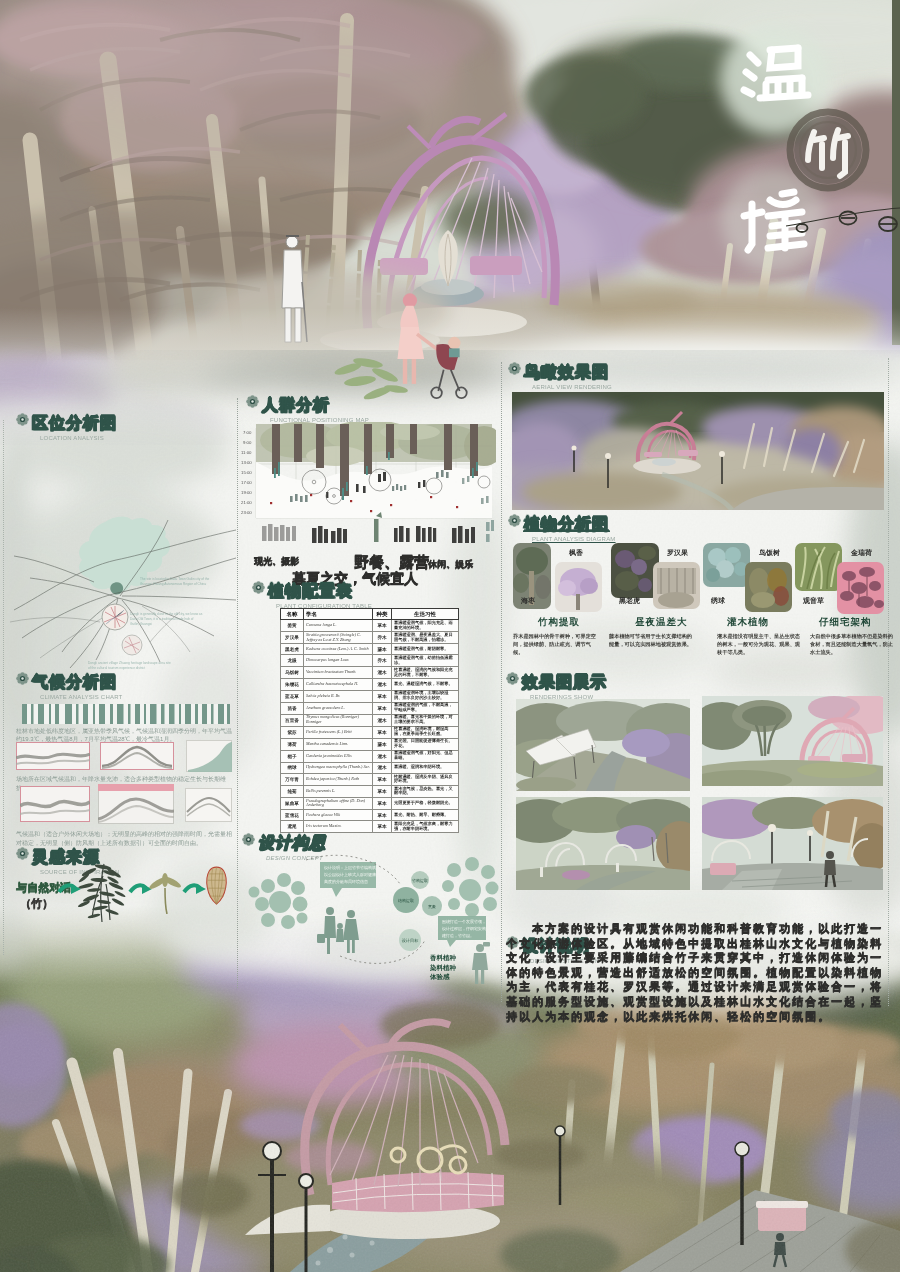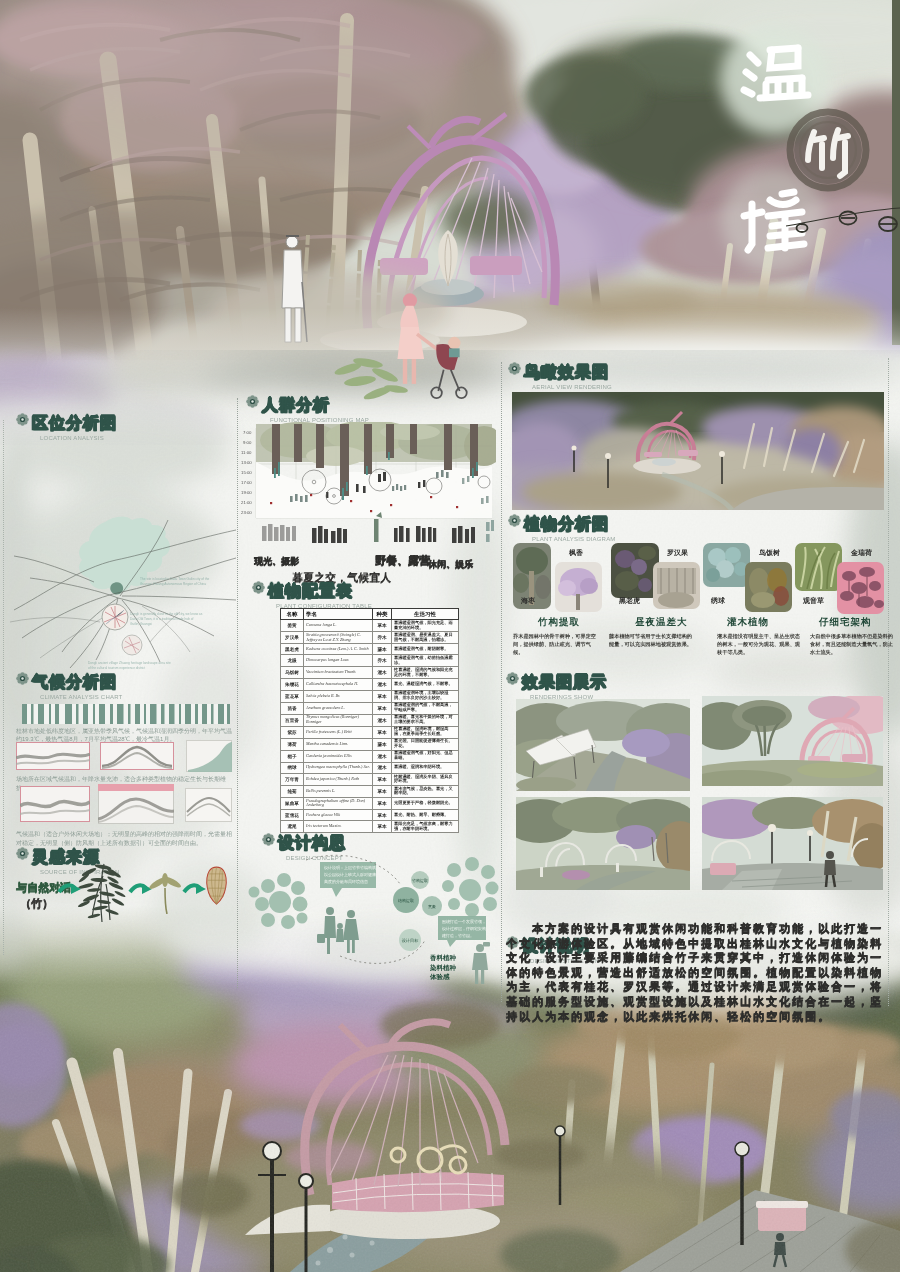--- a/index.html
+++ b/index.html
@@ -947,22 +947,22 @@
         <rect x="231" y="105" width="4" height="16"></rect>
 </g>
 <g fill="#8fa5a0">
         <rect x="246" y="100" width="3.6" height="9"></rect>
         <rect x="251" y="98" width="3" height="11"></rect>
         <rect x="246" y="112" width="3.6" height="8"></rect>
       </g>
 </svg>
 
 <div class="abs cn" style="left:254px;top:555px;font-size:9px;font-weight:bold;color:#2e2e2c;">现光、摄影</div>
-<div class="abs cn" style="left:292px;top:570px;font-size:11px;font-weight:normal;color:#2e2e2c;">暮夏之交，气候宜人</div>
-<div class="abs cn" style="left:375px;top:553px;font-size:11px;font-weight:bold;color:#2e2e2c;">野餐、露营</div>
+<div class="abs cn" style="left:292px;top:570px;font-size:14px;font-weight:bold;color:#2e2e2c;">暮夏之交，气候宜人</div>
+<div class="abs cn" style="left:354px;top:553px;font-size:15px;font-weight:bold;color:#2e2e2c;">野餐、露营</div>
 <div class="abs cn" style="left:428px;top:558px;font-size:9px;font-weight:bold;color:#2e2e2c;">休闲、娱乐</div>
 
 <div class="hdr" style="left:252px;top:581px;">
 <svg class="fl" width="13" height="13" viewBox="0 0 13 13">
         <g fill="#7e948a">
           <circle cx="6.5" cy="2.5" r="2.3"></circle>
           <circle cx="6.5" cy="10.5" r="2.3"></circle>
           <circle cx="2.5" cy="6.5" r="2.3"></circle>
           <circle cx="10.5" cy="6.5" r="2.3"></circle>
           <circle cx="3.6" cy="3.6" r="2.1"></circle>
@@ -1096,21 +1096,21 @@
 <tr>
             <td style="border:.55px solid #8c8c86;height:11.3px;font-size:4.6px;font-weight:bold;text-align:center;color:#2e2e2c;">鸢尾</td>
             <td style="border:.55px solid #8c8c86;height:11.3px;font-size:4.2px;font-style:italic;color:#3e3e3a;padding:0.8px 2px;line-height:4.7px;font-family:'Liberation Serif',serif;">Iris tectorum Maxim.</td>
             <td style="border:.55px solid #8c8c86;height:11.3px;font-size:4.6px;font-weight:bold;text-align:center;color:#2e2e2c;">草本</td>
             <td style="border:.55px solid #8c8c86;height:11.3px;font-size:4.2px;color:#2e2e2c;padding:0.8px 2px;font-weight:bold;line-height:4.7px;">喜阳光充足，气候凉爽，耐寒力强，亦耐半阴环境。</td>
           </tr>
 </tbody>
       </table>
 </div>
 
-<div class="hdr" style="left:262px;top:833px;">
+<div class="hdr" style="left:242px;top:833px;font-style:italic;">
 <svg class="fl" width="13" height="13" viewBox="0 0 13 13">
         <g fill="#7e948a">
           <circle cx="6.5" cy="2.5" r="2.3"></circle>
           <circle cx="6.5" cy="10.5" r="2.3"></circle>
           <circle cx="2.5" cy="6.5" r="2.3"></circle>
           <circle cx="10.5" cy="6.5" r="2.3"></circle>
           <circle cx="3.6" cy="3.6" r="2.1"></circle>
           <circle cx="9.4" cy="3.6" r="2.1"></circle>
           <circle cx="3.6" cy="9.4" r="2.1"></circle>
           <circle cx="9.4" cy="9.4" r="2.1"></circle>
@@ -1274,21 +1274,21 @@
 <g fill="#efe9dc">
         <circle cx="96" cy="64" r="3"></circle>
         <circle cx="210" cy="62" r="3"></circle>
         <circle cx="62" cy="56" r="2.5"></circle>
       </g>
 
 <path d="M220,118 C240,100 280,92 372,96 L372,118 Z" fill="#b4b2a8"></path>
 <path d="M150,82 C180,92 210,104 220,118" stroke="#b2bcb2" stroke-width="5" fill="none" opacity=".6"></path>
 </svg>
 
-<div class="hdr" style="left:508px;top:514px;">
+<div class="hdr" style="left:508px;top:514px;text-decoration:underline;">
 <svg class="fl" width="13" height="13" viewBox="0 0 13 13">
         <g fill="#7e948a">
           <circle cx="6.5" cy="2.5" r="2.3"></circle>
           <circle cx="6.5" cy="10.5" r="2.3"></circle>
           <circle cx="2.5" cy="6.5" r="2.3"></circle>
           <circle cx="10.5" cy="6.5" r="2.3"></circle>
           <circle cx="3.6" cy="3.6" r="2.1"></circle>
           <circle cx="9.4" cy="3.6" r="2.1"></circle>
           <circle cx="3.6" cy="9.4" r="2.1"></circle>
           <circle cx="9.4" cy="9.4" r="2.1"></circle>

